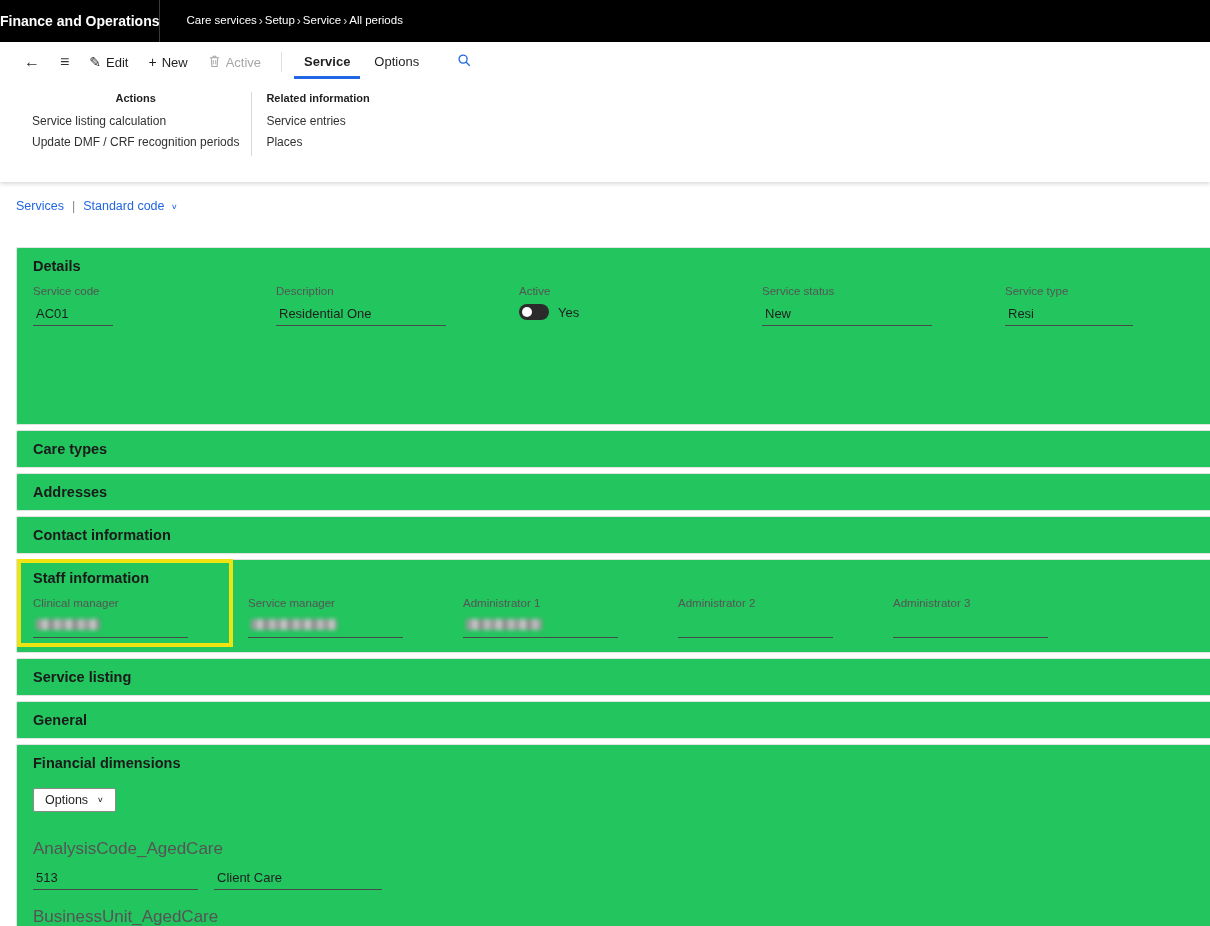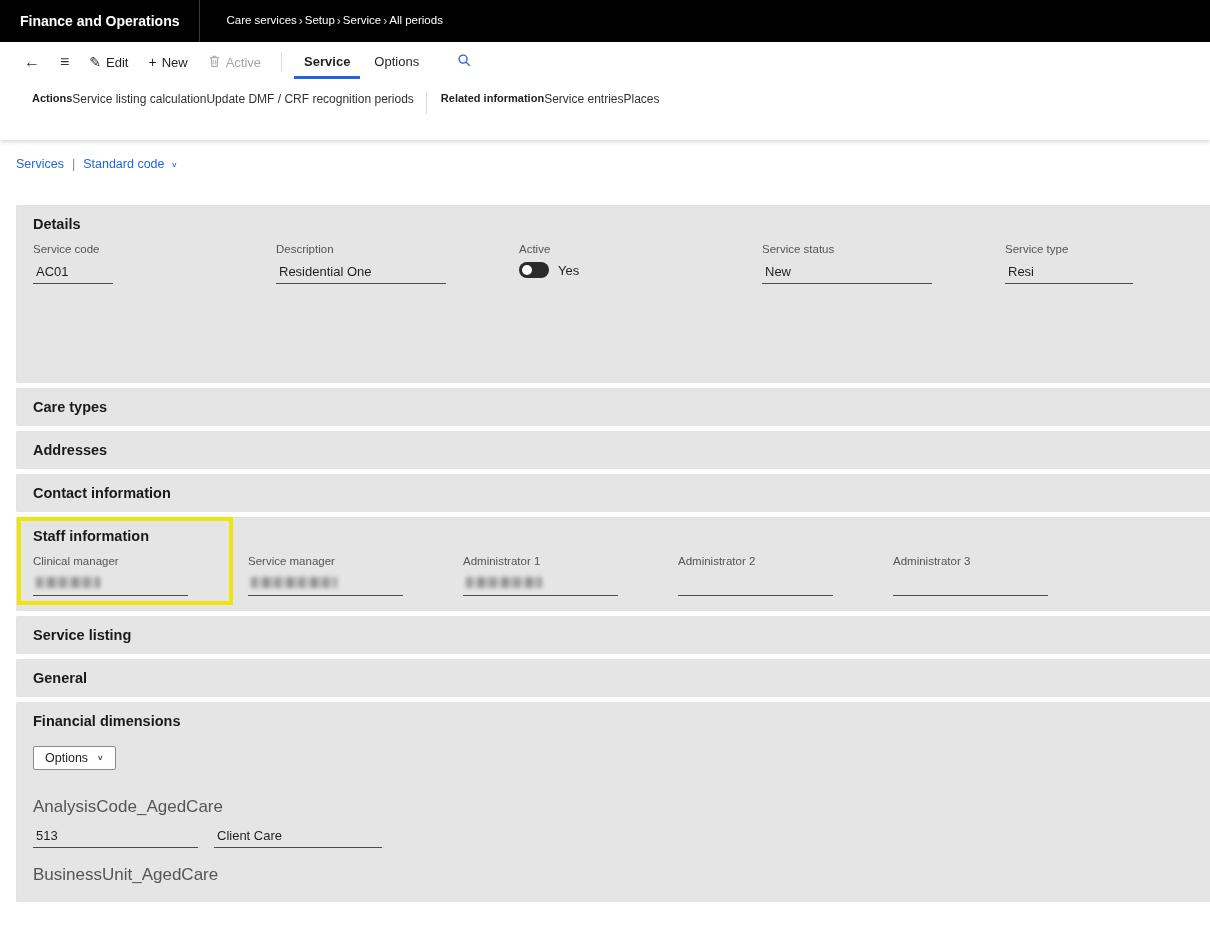--- a/index.html
+++ b/index.html
@@ -1,21 +1,21 @@
 <!DOCTYPE html>
 <html><head>
 <meta charset="utf-8">
 <style>
   * { margin:0; padding:0; box-sizing:border-box; }
   html,body { width:1210px; height:926px; overflow:hidden; background:#fff;
     font-family:"Liberation Sans", sans-serif; color:#1f1f1f; }
 
   
   .topbar { height:42px; background:#000; display:flex; align-items:center; color:#fff; }
-  .topbar-title { font-size:14px; font-weight:bold; padding:0 20px; height:42px;
+  .topbar-title { font-size:14px; font-weight:bold; padding:0 0; height:42px;
     display:flex; align-items:center; }
   .topbar-sep { width:1px; height:42px; background:#3a3a3a; }
   .breadcrumb { display:flex; align-items:flex-start; gap:2px; padding-left:26px; font-size:11.5px; }
   .breadcrumb .crumb { color:#fff; cursor:pointer; }
   .breadcrumb .chev { color:#cfcfcf; font-size:12px; }
 
   
   .ribbon { background:#fff; box-shadow:0 2px 4px rgba(0,0,0,.15); position:relative; z-index:5; }
   .cmd-row { display:flex; align-items:center; height:40px; padding:0 16px; gap:4px; }
   .icon-btn { font-size:16px; color:#323130; padding:4px 8px; cursor:pointer; background:none; border:none;
@@ -23,35 +23,35 @@
   .cmd-btn { display:flex; align-items:center; gap:5px; font-size:13px; color:#1f1f1f; padding:4px 8px;
     cursor:pointer; background:none; border:none; font-family:inherit; }
   .cmd-btn .glyph { font-size:14px; }
   .cmd-btn.disabled { color:#a6a6a6; }
   .cmd-divider { width:1px; height:20px; background:#e0e0e0; margin:0 8px; }
   .tab { font-size:13px; padding:9px 10px 7px; cursor:pointer; border-bottom:3px solid transparent; }
   .tab.active { font-weight:bold; border-bottom-color:#2266E3; }
   .search-btn { background:none; border:none; padding:4px 8px; margin-left:16px; cursor:pointer; }
 
   .ribbon-groups { display:flex; align-items:stretch; padding:10px 16px 26px; }
-  .rgroup { display:flex; }
+  .rgroup { display:flex; flex-direction:column; }
   .rgroup-title { font-size:11px; font-weight:bold; color:#1f1f1f; margin-bottom:10px; }
   .rgroup.centered .rgroup-title { text-align:center; }
   .rgroup-item { font-size:12px; color:#323130; margin-bottom:7px; cursor:pointer; white-space:nowrap; }
   .rgroup-divider { width:1px; background:#d8d8d8; margin:0 14px 0 12px; }
 
   
   .view-header { padding:17px 16px 14px; font-size:12.5px; display:flex; align-items:center; gap:8px; }
   .link { color:#2266E3; cursor:pointer; }
   .view-header .pipe { color:#8a8886; }
   .caret { font-size:9px; transform:scaleY(.8); display:inline-block; margin-left:3px; }
 
   
   .content { margin-left:16px; margin-top:20px; }
-  .card { background:#e5e5e5; border:1px solid #e3e3e3; border-right:none; border-radius:2px 0 0 2px;
+  .card { background:#22c55e; border:1px solid #e3e3e3; border-right:none; border-radius:2px 0 0 2px;
     margin-bottom:5px; position:relative; }
   .card-header { padding:9px 16px 8px; cursor:pointer; }
   .card-title { font-size:14.5px; font-weight:bold; color:#1a1a1a; }
   .card.collapsed .card-header { padding:9px 16px; }
 
   .fields-row { display:flex; padding:2px 16px 0; overflow:hidden; }
   .field { flex:0 0 215px; }
   .field-label { font-size:11.5px; color:#555; margin-bottom:7px; }
   .field-control { border-bottom:1px solid #4a4a4a; padding-bottom:3px; width:170px; min-height:17px; }
   .field-value { font-size:13px; color:#1f1f1f; padding-left:3px; }

